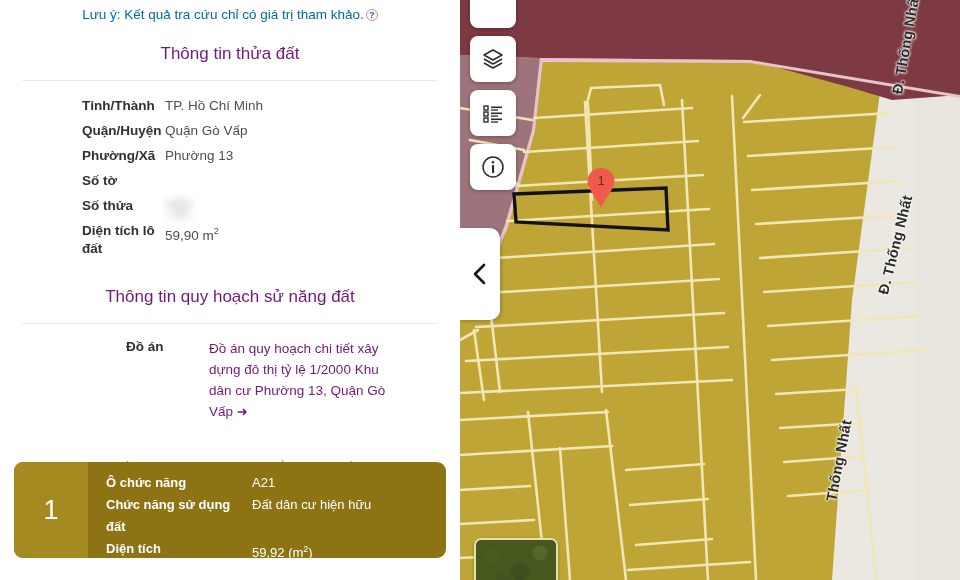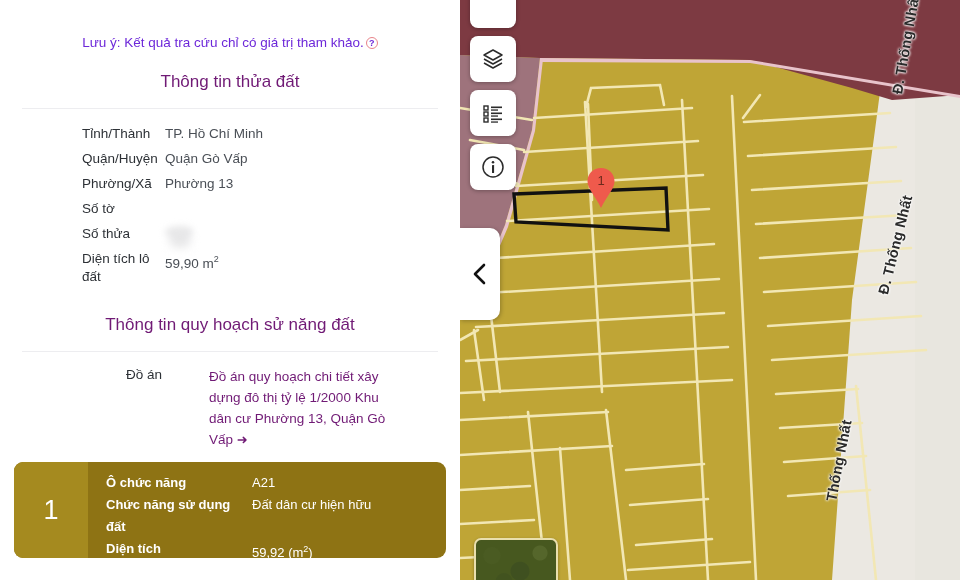--- a/index.html
+++ b/index.html
@@ -15,26 +15,25 @@
   
   #panel {
     position: relative;
     width: 460px; height: 580px;
     background: #ffffff;
     flex: 0 0 460px;
     overflow: hidden;
   }
   .notice {
     text-align: center;
-    color: #6d28d9;
+    color: #0369a1;
     font-size: 13.5px;
     padding: 6px 20px 0 20px;
     line-height: 18px;
     white-space: nowrap;
-    margin-top: 28px;
   }
   .notice .qmark {
     display: inline-block;
     width: 12px; height: 12px;
     border: 1.2px solid #e8838a;
     border-radius: 50%;
     font-size: 9px;
     line-height: 10px;
     text-align: center;
     vertical-align: 1px;
@@ -59,21 +58,21 @@
   .row {
     display: flex;
     align-items: flex-start;
     padding: 0 0 7px 0;
     font-size: 13.5px;
     line-height: 18px;
   }
   .row .lbl {
     flex: 0 0 165px;
     padding-left: 82px;
-    font-weight: 400;
+    font-weight: 700;
     color: #2d3136;
   }
   .row .val {
     flex: 1;
     color: #4a4f56;
     padding-right: 29px;
   }
   .val sup { font-size: 9px; vertical-align: super; }
 
   .blurred {

